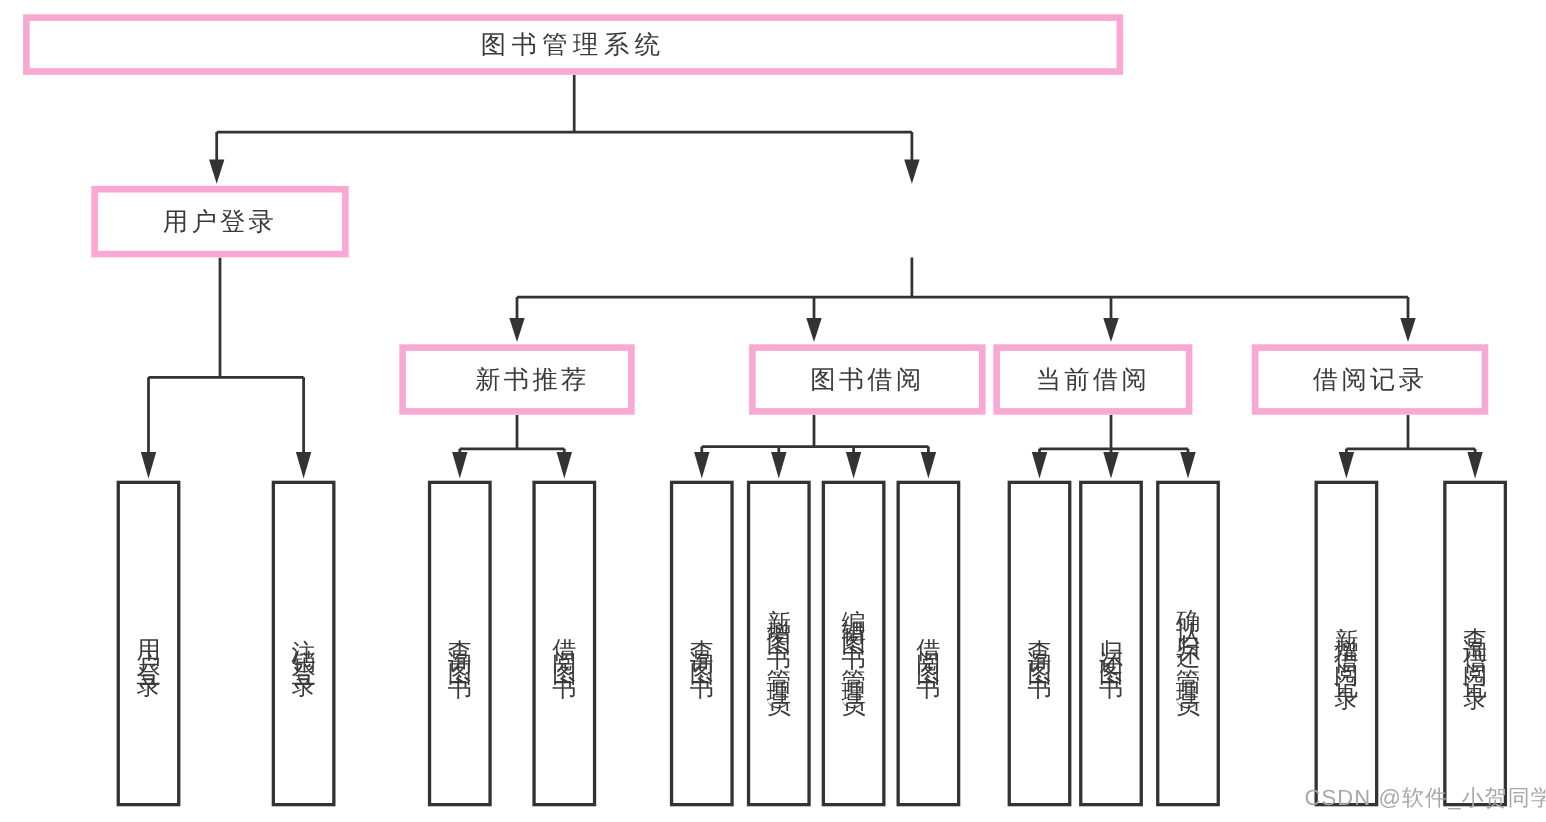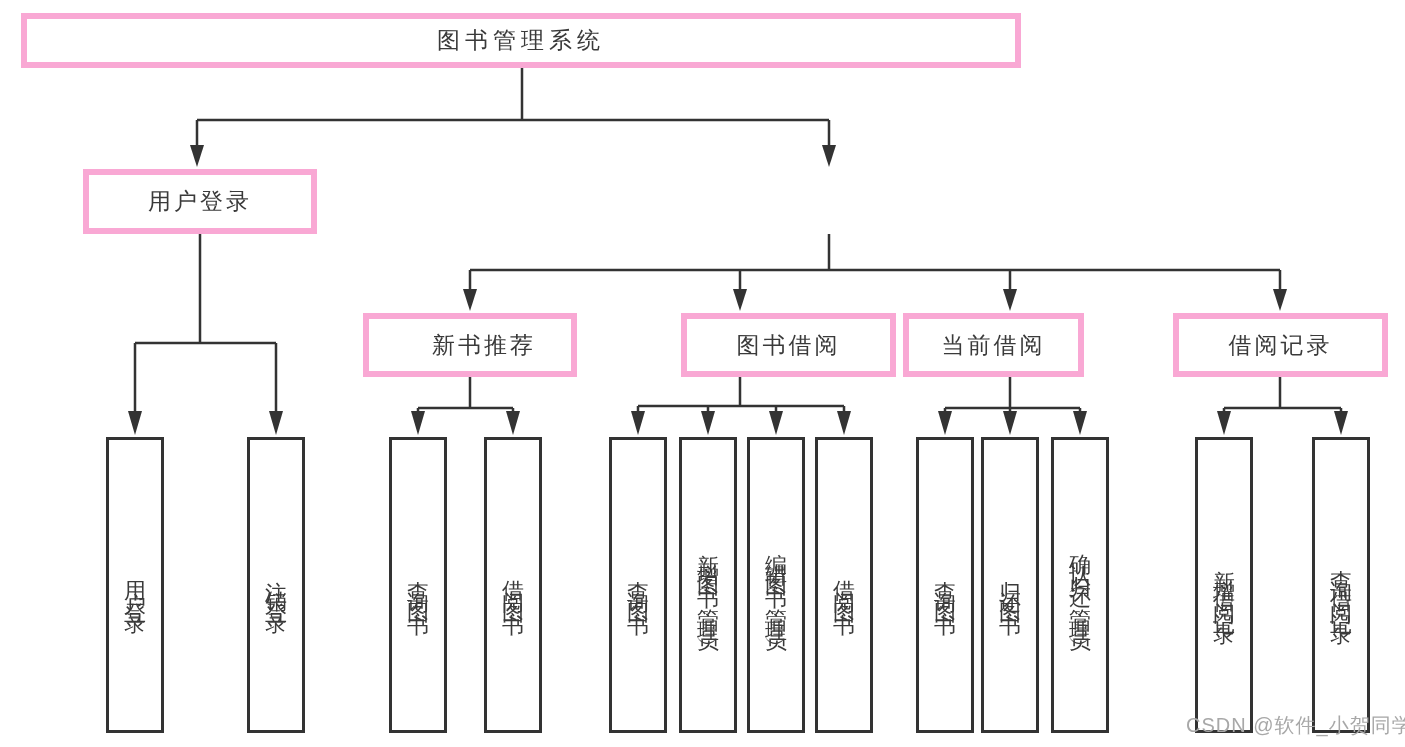--- a/index.html
+++ b/index.html
@@ -102,21 +102,21 @@
 
   <div class="node" style="left:363px;top:313px;width:214px;height:64px;padding-left:28px;">
     <span>新书推荐</span>
   </div>
   <div class="node" style="left:633px;top:313px;width:215px;height:64px;margin-left:48px;">
     <span>图书借阅</span>
   </div>
   <div class="node" style="left:903px;top:313px;width:181px;height:64px;">
     <span>当前借阅</span>
   </div>
-  <div class="node" style="left:1173px;top:313px;width:215px;height:64px;">
+  <div class="node" style="left:1138px;top:313px;width:215px;height:64px;">
     <span>借阅记录</span>
   </div>
 
   <div class="leaf" style="left:106px;top:437px;width:58px;height:296px;">
     <span>用户登录</span>
   </div>
   <div class="leaf" style="left:247px;top:437px;width:58px;height:296px;">
     <span>注销登录</span>
   </div>
 

